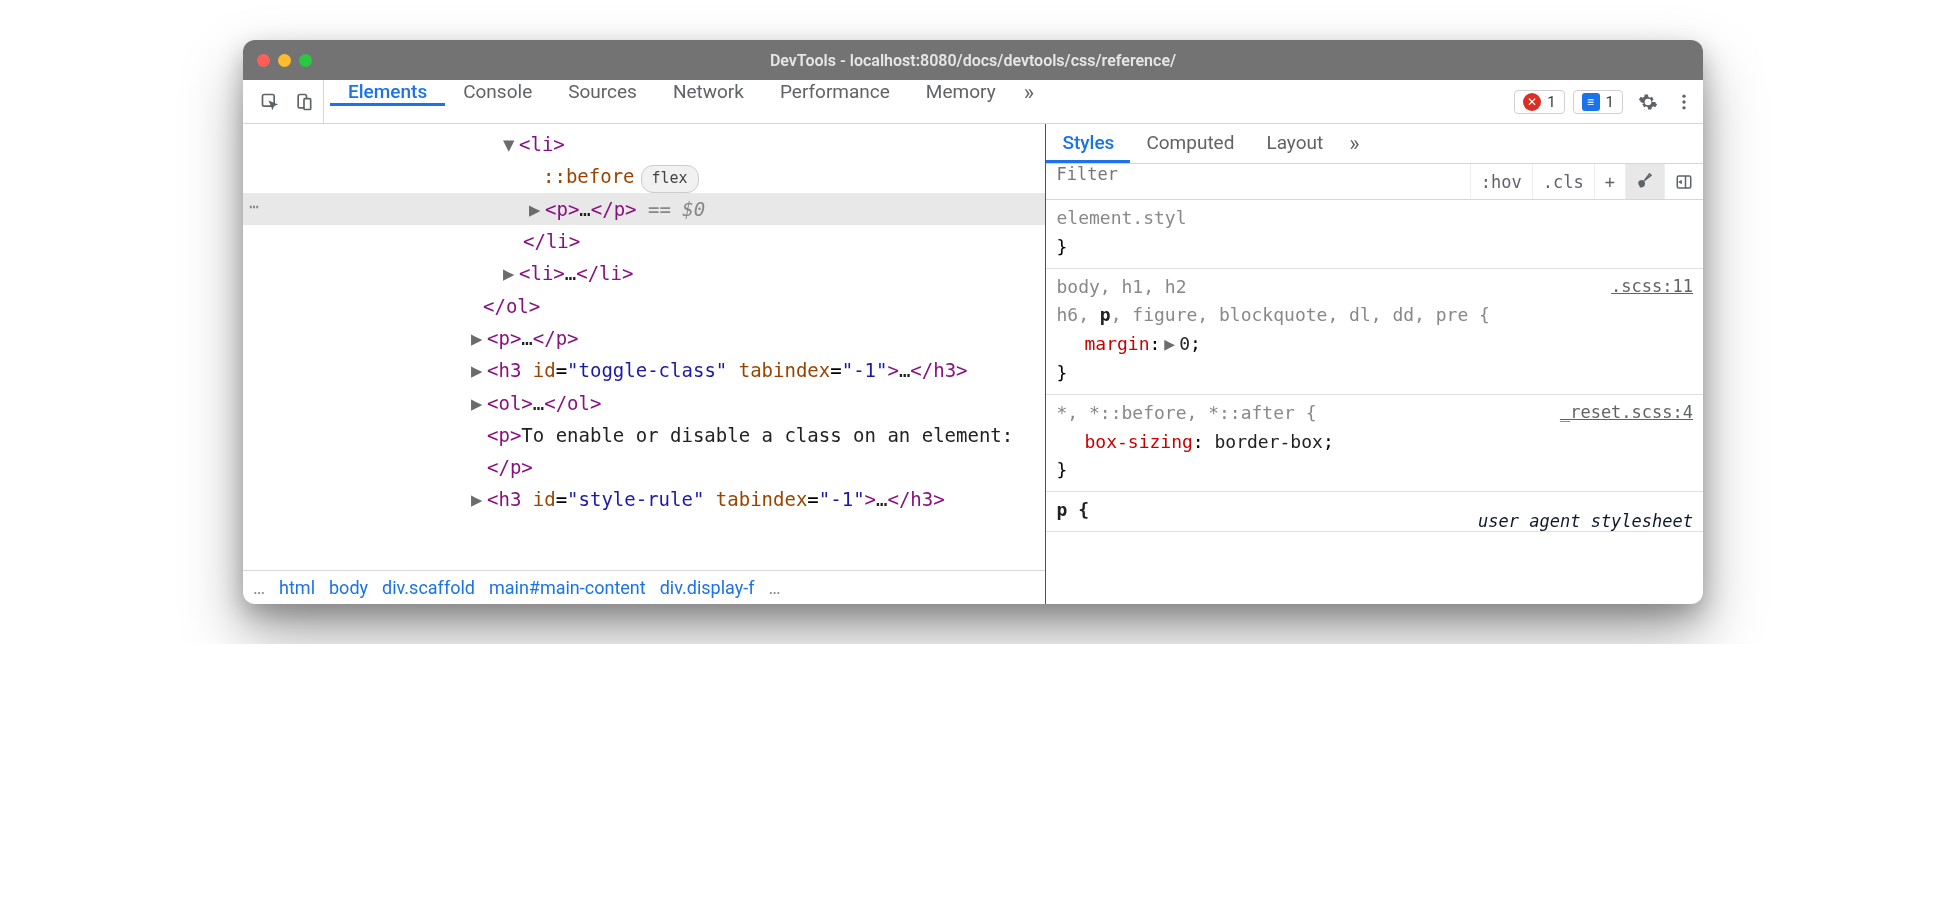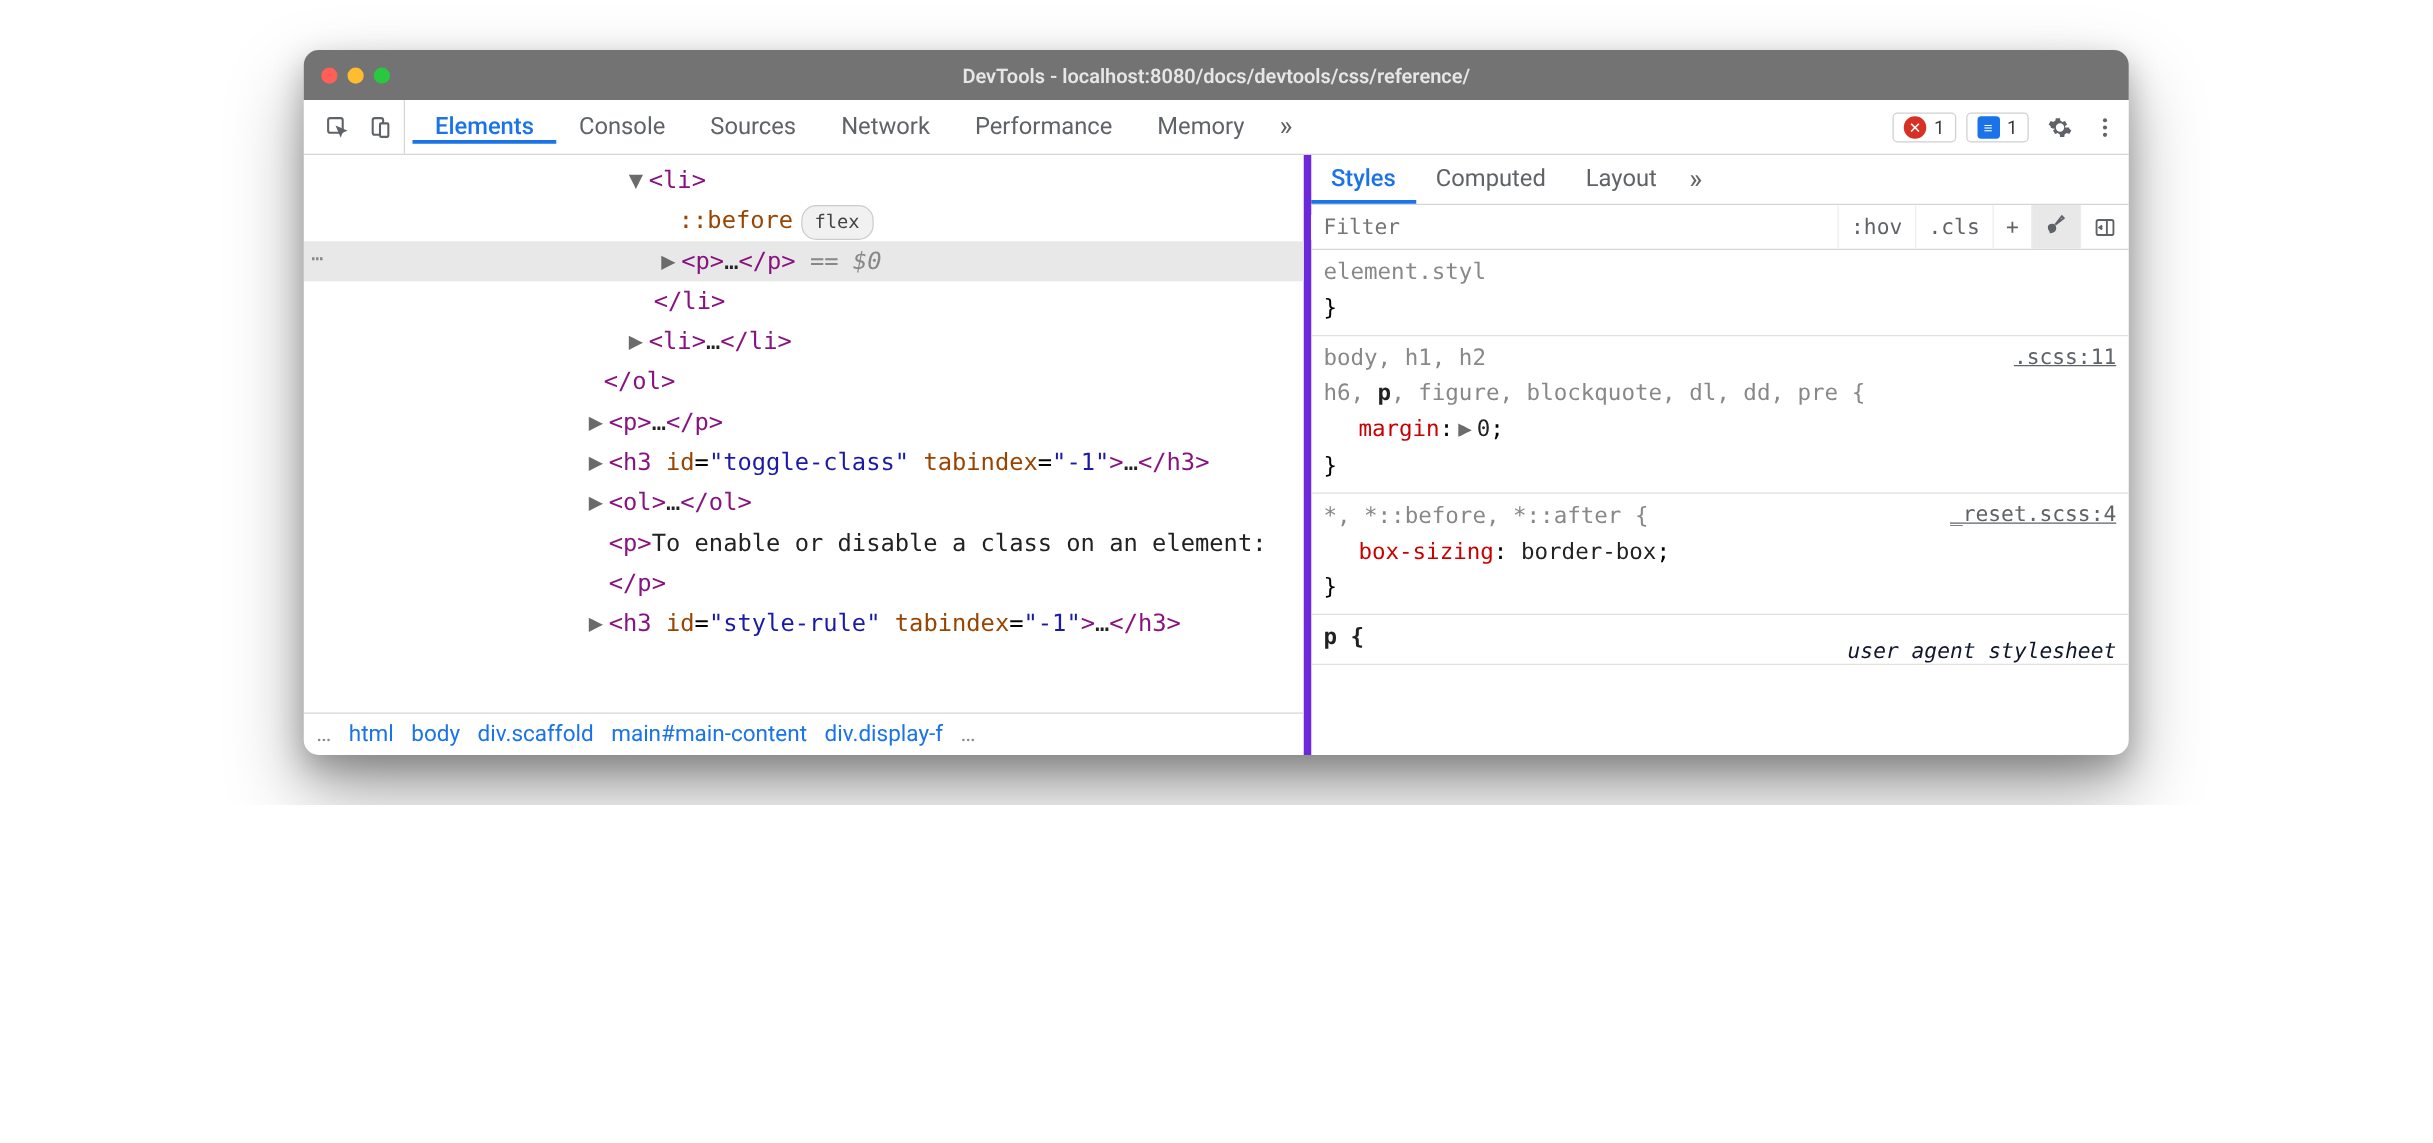--- a/index.html
+++ b/index.html
@@ -40,38 +40,38 @@
 .toolbar {
   height: 44px;
   border-bottom: 1px solid #d6d6d6;
   display: flex;
   align-items: stretch;
   padding: 0 8px;
 }
 .tb-left { display: flex; align-items: center; gap: 12px; padding: 0 8px; border-right: 1px solid #d6d6d6; margin-right: 6px; }
 .ico { width: 22px; height: 22px; display:flex; align-items:center; justify-content:center; color:#5f6368; }
 .ico svg { width: 20px; height: 20px; }
-.tabs { display: flex; align-items: center; flex: 1; }
+.tabs { display: flex; align-items: flex-start; flex: 1; }
 .tab {
   padding: 0 18px; display: flex; align-items: center;
   color: #5f6368; font-size: 19px; cursor: pointer; border-bottom: 3px solid transparent;
 }
 .tab.active { color: #1a73e8; border-bottom-color: #1a73e8; font-weight: 500; }
 .more-chev { display:flex; align-items:center; padding: 0 10px; color:#5f6368; font-size:22px; }
 .tb-right { display: flex; align-items: center; gap: 8px; padding-left: 8px; }
 .badge {
   display: flex; align-items: center; gap: 6px;
   border: 1px solid #d0d0d0; border-radius: 4px; padding: 2px 8px;
   font-size: 15px; color: #3c3c3c;
 }
 .badge .bicon { width: 18px; height: 18px; display:flex; align-items:center; justify-content:center; }
 .badge.err .bicon { color:#fff; background:#d93025; border-radius:50%; font-size:12px; }
 .badge.info .bicon { color:#fff; background:#1a73e8; border-radius:3px; font-size:12px; }
 .content { display: flex; height: 480px; overflow: hidden; border-radius: 0 0 12px 12px; }
-.left { flex: 1.1; display:flex; flex-direction:column; border-right: 6px solid #6d28d9; min-width:0; }
+.left { flex: 1.1; display:flex; flex-direction:column; border-right: 1px solid #6d28d9; min-width:0; }
 .right { flex: 0.9; display:flex; flex-direction:column; position: relative; min-width:0; }
 .dom {
   flex: 1; overflow: auto; font-family: ui-monospace, Menlo, Consolas, monospace;
   font-size: 19px; line-height: 1.7; padding-top: 4px;
 }
 .dom .row { white-space: pre; padding: 0 8px 0 40px; position:relative; }
 .dom .row.selected { background: #e8e8e8; }
 .dom .row.selected::before { content:"⋯"; position:absolute; left:6px; color:#888; font-size:16px; }
 .dom .caret { color:#6b6b6b; margin-right:2px; cursor:pointer; display:inline-block; width:14px; }
 .tag { color:#881280; }
@@ -90,21 +90,21 @@
   font-size: 18px; color:#5f6368; overflow:hidden; white-space:nowrap;
 }
 .breadcrumb .bc { color:#1a73e8; cursor:pointer; }
 .breadcrumb .ell { color:#888; }
 .styles-tabs {
   height: 40px; display:flex; align-items:stretch; border-bottom:1px solid #d6d6d6;
 }
 .stab { padding: 0 16px; display:flex; align-items:center; color:#5f6368; font-size:19px; border-bottom:3px solid transparent; cursor:pointer; }
 .stab.active { color:#1a73e8; border-bottom-color:#1a73e8; font-weight:500; }
 .filter-row {
-  height: 36px; display:flex; align-items:center; border-bottom:1px solid #d6d6d6;
+  height: 36px; display:flex; align-items:flex-start; border-bottom:1px solid #d6d6d6;
   font-family: ui-monospace, Menlo, Consolas, monospace; font-size:17px;
 }
 .filter-input { flex:1; border:none; outline:none; padding:0 10px; font-size:17px; font-family:inherit; color:#555; }
 .filter-btn { padding: 0 10px; color:#5f6368; cursor:pointer; border-left:1px solid #eee; height:100%; display:flex; align-items:center; }
 .filter-btn.active-btn { background:#e8e8e8; }
 .rules {
   flex:1; overflow:auto; font-family: ui-monospace, Menlo, Consolas, monospace;
   font-size:18px; line-height:1.6;
 }
 .rule { border-bottom:1px solid #e0e0e0; padding: 4px 10px 6px; position:relative; }

